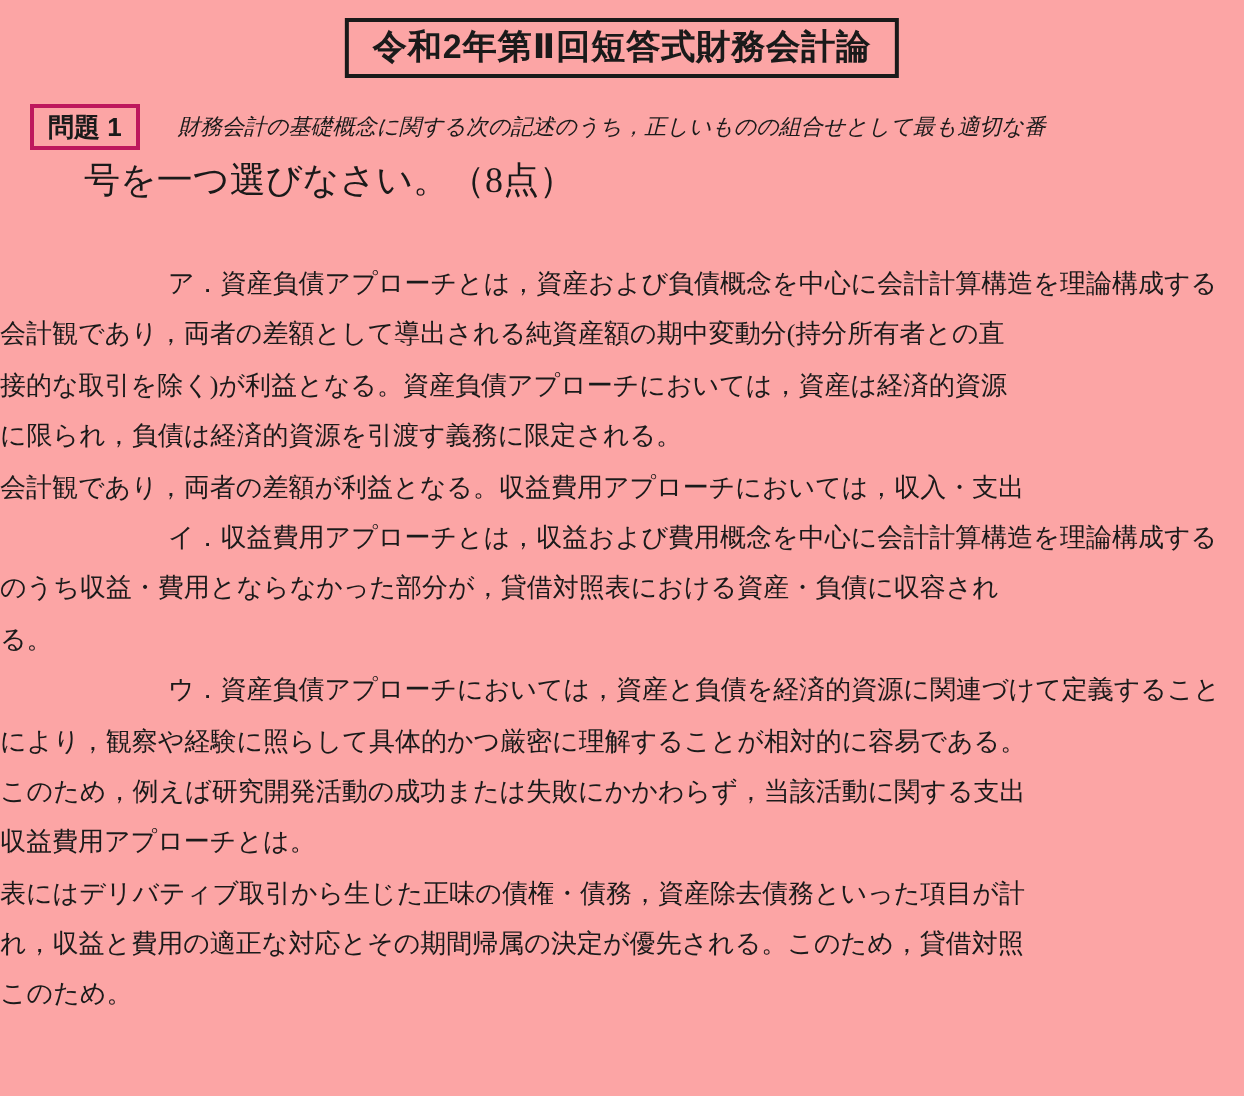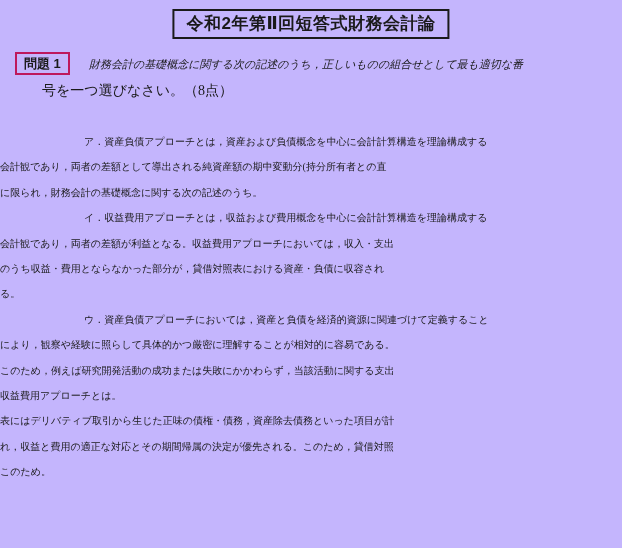--- a/index.html
+++ b/index.html
@@ -1,20 +1,20 @@
 <!DOCTYPE html>
 <html lang="ja"><head>
 <meta charset="utf-8">
 <style>
   html, body { margin: 0; padding: 0; }
   .page {
     position: relative;
     width: 622px;
     height: 548px;
-    background: #c4b5fd;
+    background: #fca5a5;
     color: #1a1a1a;
     font-family: "Liberation Serif", "DejaVu Serif", serif;
     overflow: hidden;
   }
   .title-box {
     position: absolute;
     top: 9px;
     left: 50%;
     transform: translateX(-50%);
     border: 2px solid #1a1a1a;
@@ -45,30 +45,30 @@
     left: 89px;
     font-size: 11px;
     line-height: 17px;
     white-space: nowrap;
     font-style: italic;
   }
   .intro-2 {
     position: absolute;
     top: 82px;
     left: 42px;
-    font-size: 14px;
+    font-size: 18px;
     line-height: 17px;
     white-space: nowrap;
   }
   .items {
     position: absolute;
     top: 129px;
     left: 0;
     width: 572px;
-    font-size: 10px;
+    font-size: 13px;
   }
   .items .line {
     height: 25.4px;
     line-height: 25.4px;
     white-space: nowrap;
   }
   .items .line.first {
     margin-left: 84px;
   }
 </style>
@@ -86,26 +86,27 @@
   </div>
 
   <div class="intro-1">財務会計の基礎概念に関する次の記述のうち，正しいものの組合せとして最も適切な番</div>
   <div class="intro-2">号を一つ選びなさい。（8点）</div>
 
   <div class="items">
 
     <div>
       <div class="line first">ア．資産負債アプローチとは，資産および負債概念を中心に会計計算構造を理論構成する</div>
       <div class="line">会計観であり，両者の差額として導出される純資産額の期中変動分(持分所有者との直</div>
-      <div class="line">に限られ，財務会計の基礎概念に関する次の記述のうち。</div>
+      <div class="line">接的な取引を除く)が利益となる。資産負債アプローチにおいては，資産は経済的資源</div>
+      <div class="line">に限られ，負債は経済的資源を引渡す義務に限定される。</div>
     </div>
 
     <div>
+      <div class="line">会計観であり，両者の差額が利益となる。収益費用アプローチにおいては，収入・支出</div>
       <div class="line first">イ．収益費用アプローチとは，収益および費用概念を中心に会計計算構造を理論構成する</div>
-      <div class="line">会計観であり，両者の差額が利益となる。収益費用アプローチにおいては，収入・支出</div>
       <div class="line">のうち収益・費用とならなかった部分が，貸借対照表における資産・負債に収容され</div>
       <div class="line">る。</div>
     </div>
 
     <div>
       <div class="line first">ウ．資産負債アプローチにおいては，資産と負債を経済的資源に関連づけて定義すること</div>
       <div class="line">により，観察や経験に照らして具体的かつ厳密に理解することが相対的に容易である。</div>
       <div class="line">このため，例えば研究開発活動の成功または失敗にかかわらず，当該活動に関する支出</div>
       <div class="line">収益費用アプローチとは。</div>
     </div>

